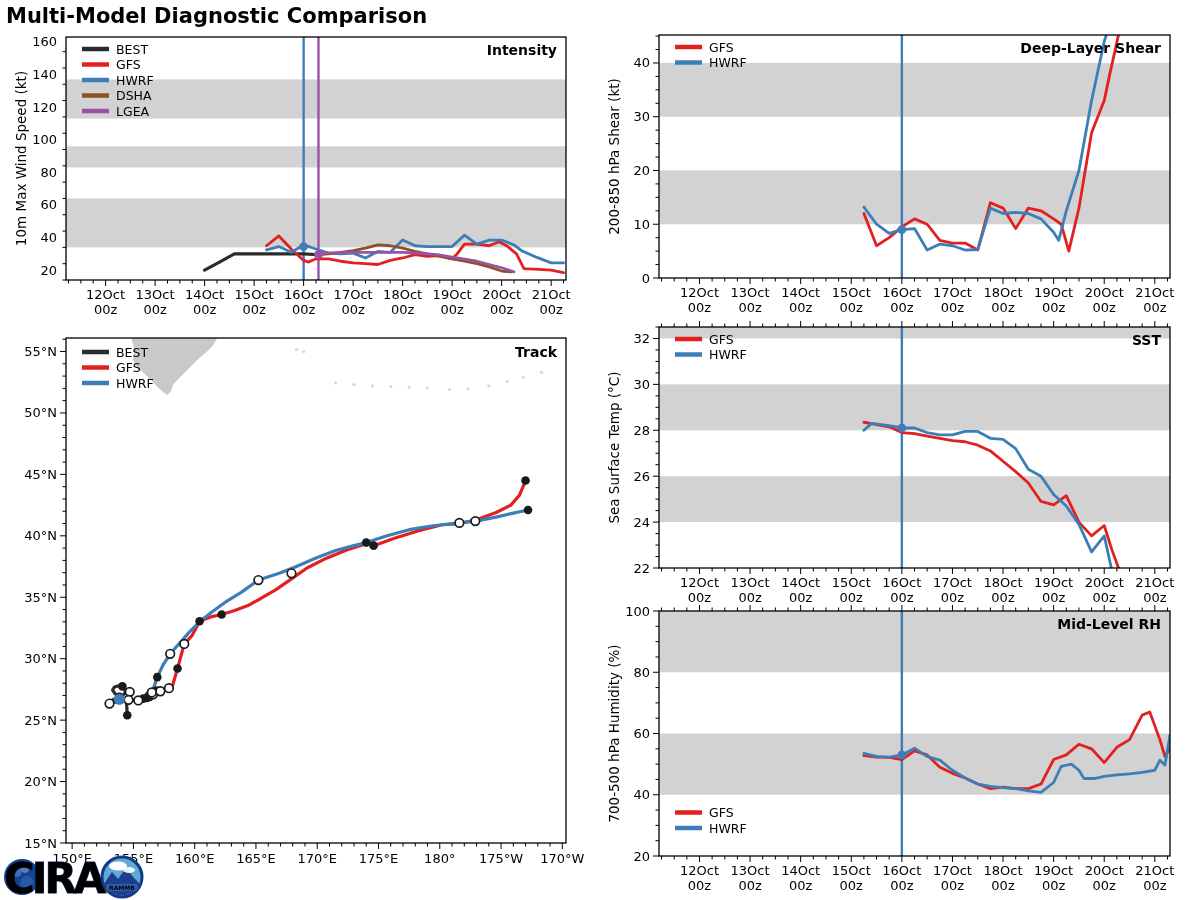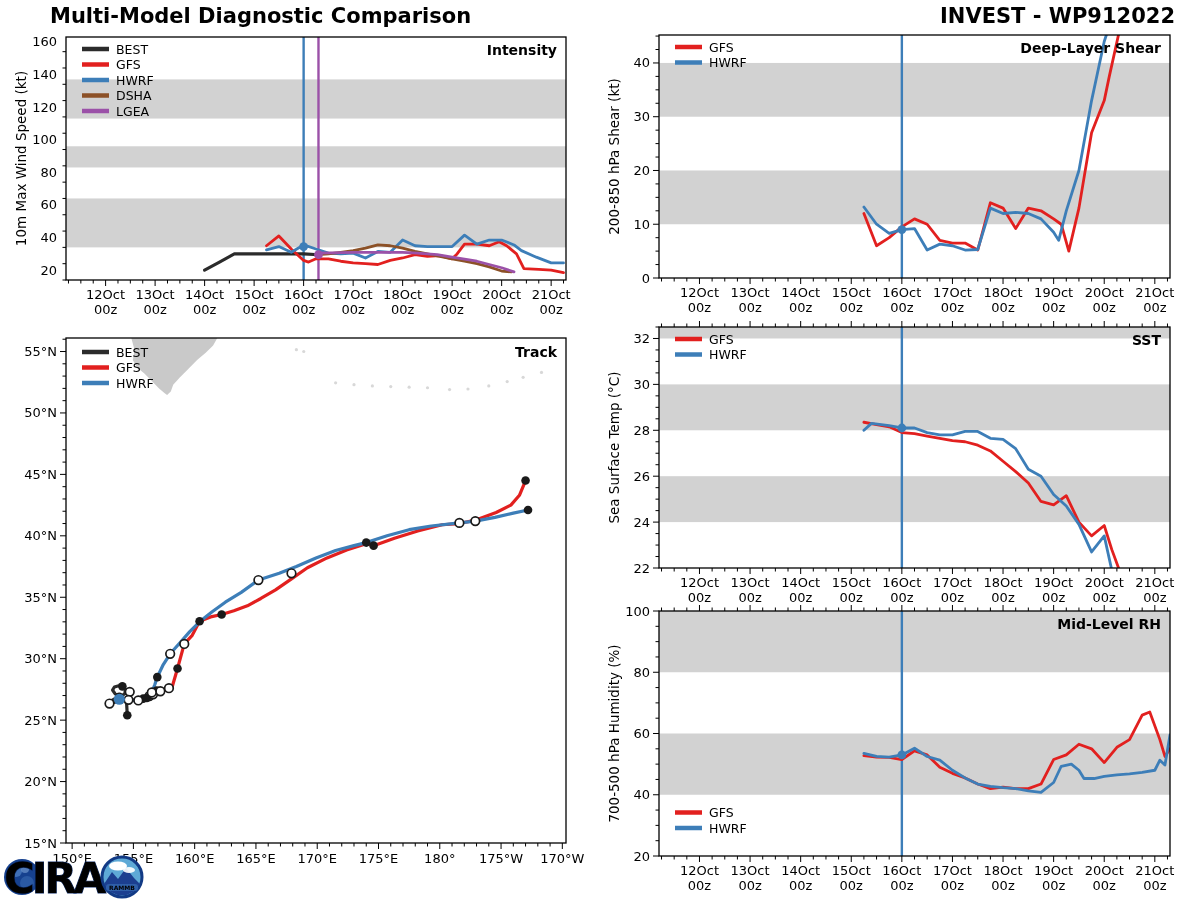--- a/index.html
+++ b/index.html
@@ -1,28 +1,27 @@
 <!DOCTYPE html>
 <html><head>
 <meta charset="utf-8">
 <style>
   html,body{margin:0;padding:0;background:#fff;}
   #page{position:relative;width:1200px;height:900px;background:#ffffff;overflow:hidden;
         font-family:"DejaVu Sans","Liberation Sans",sans-serif;}
   .title{position:absolute;top:4px;font-size:21px;font-weight:bold;color:#000;white-space:nowrap;}
-  #title-left{left:6px;margin-left:44px;}
+  #title-left{left:6px;}
   #title-right{right:25px;}
   svg text{fill:#000;}
 </style>
 </head>
 <body>
 <div id="page">
 
 <div class="title" id="title-left">Multi-Model Diagnostic Comparison</div>
-<div class="title" id="title-right">INVEST - WP912022</div>
 
 <svg id="fig" width="1200" height="900" viewBox="0 0 1200 900" style="position:absolute;left:0;top:0;">
       <g>
         <clipPath id="clip-intensity">
           <rect x="66" y="37" width="500" height="243"></rect>
         </clipPath>
         <g clip-path="url(#clip-intensity)">
           <rect x="66" y="198.4563758389262" width="500" height="48.92617449664428" fill="#d2d2d2"></rect>
           <rect x="66" y="146.26845637583892" width="500" height="21.201342281879192" fill="#d2d2d2"></rect>
           <rect x="66" y="79.40268456375838" width="500" height="39.14093959731542" fill="#d2d2d2"></rect>

